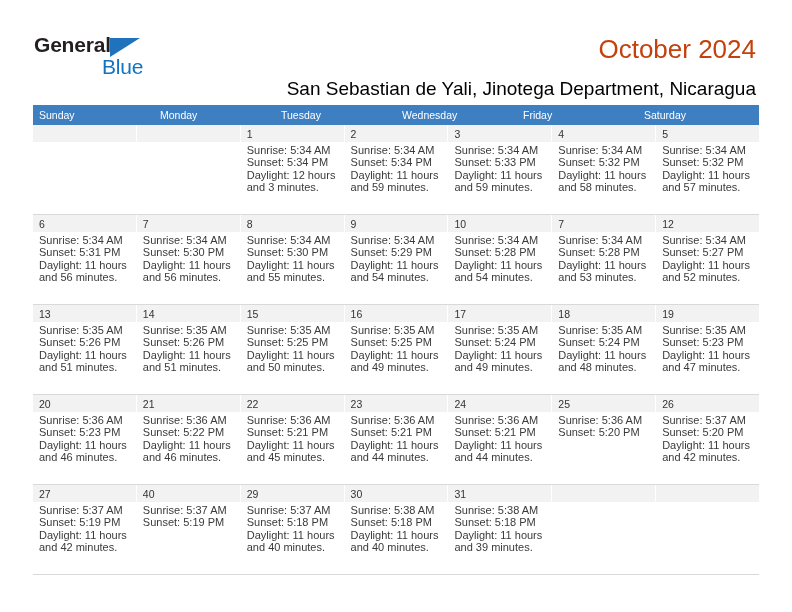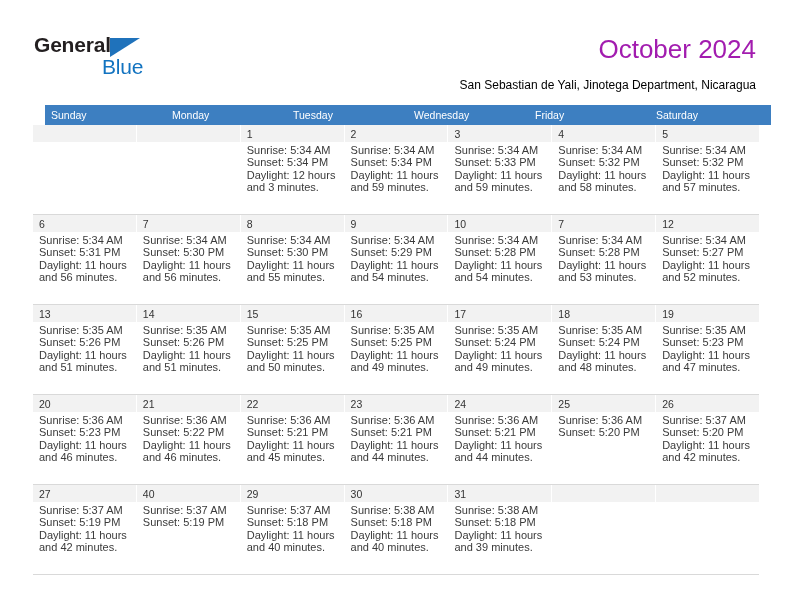--- a/index.html
+++ b/index.html
@@ -63,46 +63,45 @@
     letter-spacing: -0.2px;
     color: #1273c0;
     font-family: "Liberation Sans", sans-serif;
     margin-left: 12px;
   }
   .title {
     position: absolute;
     right: 36px;
     top: 34px;
     font-size: 26px;
-    color: #a21caf;
+    color: #c2410c;
     text-align: left;
     white-space: nowrap;
   }
   .subtitle {
     position: absolute;
     right: 36px;
     top: 78px;
-    font-size: 12px;
+    font-size: 19px;
     color: #000000;
     text-align: right;
     white-space: nowrap;
   }
 
   
   .calendar {
     position: absolute;
     left: 33px;
     top: 105px;
     width: 726px;
   }
   .weekdays {
     display: flex;
     width: 726px;
     background: #3d7fc1;
-    margin-left: 12px;
   }
   .weekday {
     flex: 1 1 0;
     height: 20px;
     line-height: 20px;
     padding-left: 6px;
     box-sizing: border-box;
     color: #ffffff;
     font-size: 10.5px;
     white-space: nowrap;

